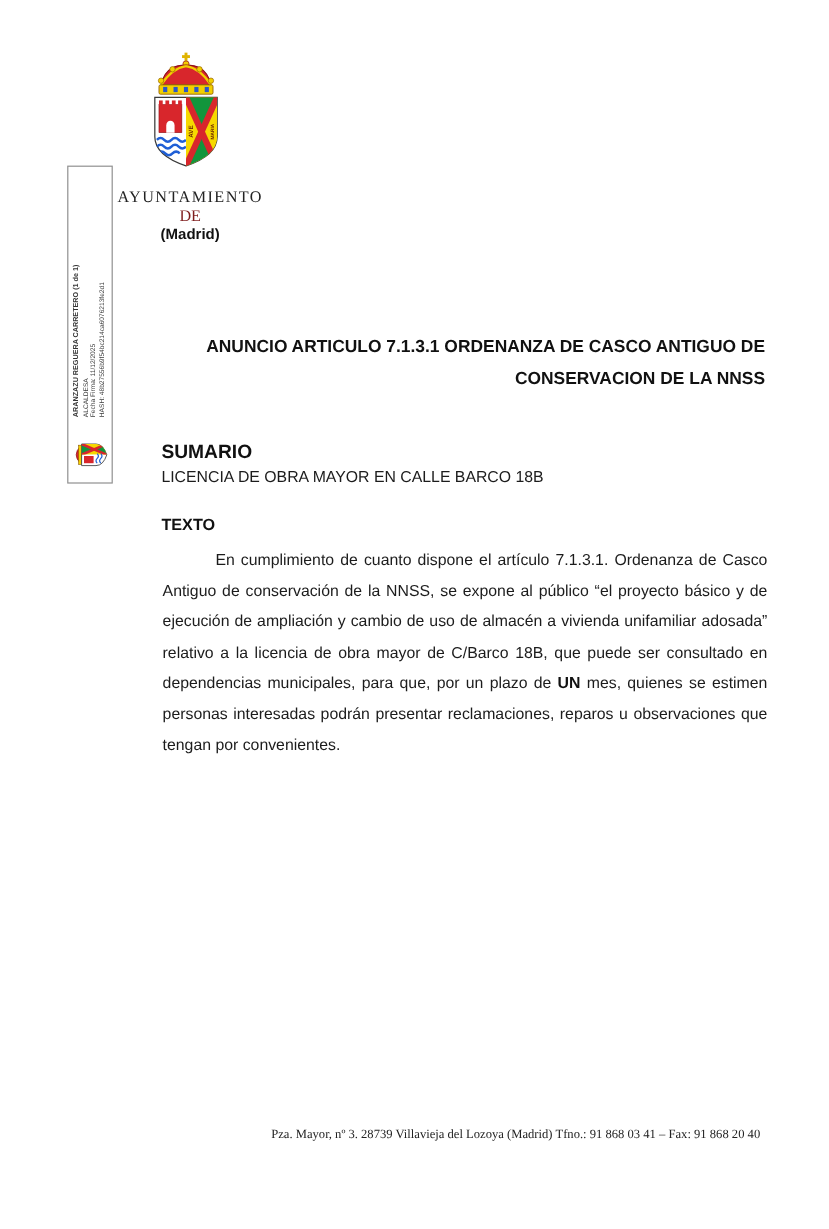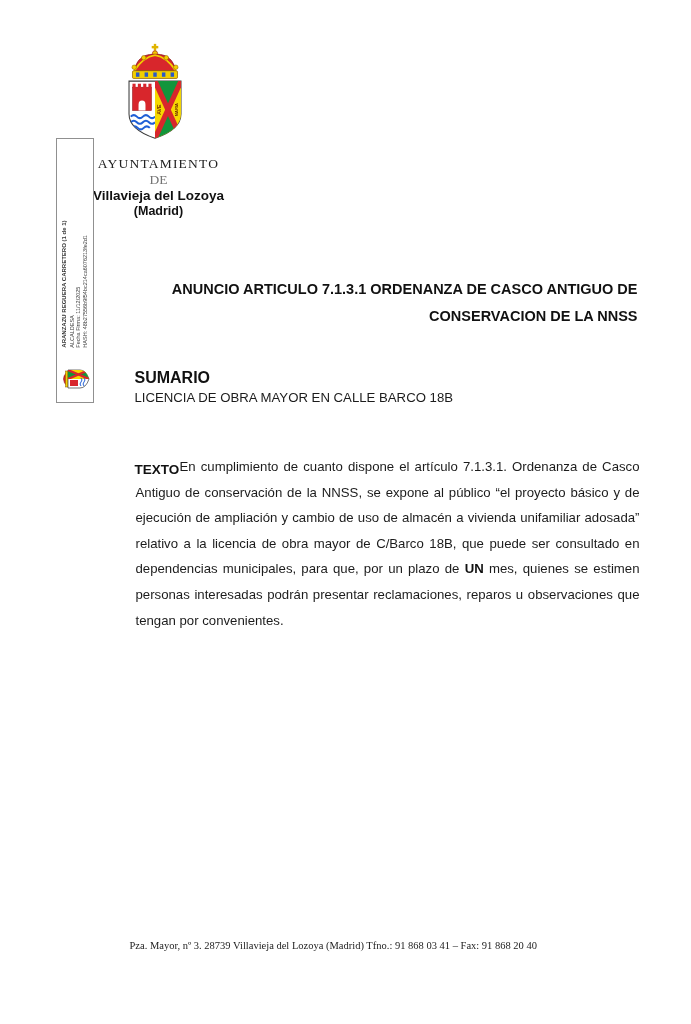--- a/index.html
+++ b/index.html
@@ -5,46 +5,46 @@
   html,body{margin:0;padding:0;background:#ffffff;}
   .page{
     position:relative;width:620px;height:1024px;background:#ffffff;
     font-family:"Liberation Sans","DejaVu Sans",sans-serif;color:#1c1c1c;
     overflow:hidden;margin:0 auto;
   }
   
   .coat{position:absolute;left:86px;top:43px;width:66px;height:97px;}
   .org-header{position:absolute;left:27px;top:155px;width:192px;text-align:center;}
   .org-line1{font-family:"Liberation Serif","DejaVu Serif",serif;font-size:13.5px;letter-spacing:1.2px;line-height:17px;color:#222;}
-  .org-line2{font-family:"Liberation Serif","DejaVu Serif",serif;font-size:13.5px;line-height:16px;color:#737373;}
+  .org-line2{font-family:"Liberation Serif","DejaVu Serif",serif;font-size:13.5px;line-height:16px;color:#7f1d1d;}
   .org-muni{font-weight:bold;font-size:13.5px;line-height:16px;color:#111;}
   .org-prov{font-weight:bold;font-size:12.5px;line-height:15px;color:#111;}
   
   .sig-box{position:absolute;left:20px;top:138px;width:36px;height:263px;border:1px solid #909090;background:#fff;}
   .sig-rotor{
     position:absolute;left:-64px;top:113px;width:164px;
     transform:rotate(-90deg);transform-origin:center;
     color:#3d3d3d;text-align:left;
   }
   .sig-line-bold{font-weight:bold;font-size:6px;line-height:7.5px;white-space:nowrap;color:#333;}
   .sig-line{font-size:5.5px;line-height:6.6px;white-space:nowrap;}
   .sig-emblem{position:absolute;left:6px;top:225px;width:24px;height:30px;transform:rotate(-90deg);transform-origin:center;}
   
   .doc-title{position:absolute;left:98px;top:276px;width:504px;text-align:right;font-weight:bold;font-size:14.5px;line-height:27px;color:#111;}
   .sumario-heading{position:absolute;left:99px;top:369px;font-weight:bold;font-size:16px;color:#111;}
   .sumario-body{position:absolute;left:99px;top:390px;font-size:13.2px;color:#1c1c1c;text-align:right;}
-  .texto-heading{position:absolute;left:99px;top:430px;font-weight:bold;font-size:13.5px;color:#111;margin-top:32px;}
+  .texto-heading{position:absolute;left:99px;top:430px;font-weight:bold;font-size:13.5px;color:#111;}
   .texto-body{
     position:absolute;left:98px;top:452px;width:504px;margin:2px;
     font-size:13.2px;line-height:25.6px;text-align:justify;text-indent:44px;color:#1c1c1c;
   }
   .texto-body b{color:#111;}
   
   .footer-contact{
-    position:absolute;left:94px;top:940px;width:504px;text-align:left;
+    position:absolute;left:94px;top:940px;width:504px;text-align:right;
     font-family:"Liberation Serif","DejaVu Serif",serif;font-size:10.5px;color:#222;
   }
   
   .val-rotor{
     position:absolute;left:512px;top:770px;width:280px;
     transform:rotate(-90deg);transform-origin:center;
     color:#3d3d3d;text-align:left;
   }
   .val-line{font-size:6.3px;line-height:8.6px;white-space:nowrap;}
   
@@ -104,21 +104,20 @@
         <path d="M10,85 q3.5,-3.5 7,0 t7,0 t7,0 t7,0"></path>
         <path d="M10,91.5 q3.5,-3.5 7,0 t7,0 t7,0 t7,0"></path>
         <path d="M11,98 q3.5,-3.5 7,0 t7,0 t7,0"></path>
       </g>
     </g>
   </svg>
 
   <div class="org-header">
     <div class="org-line1">AYUNTAMIENTO</div>
     <div class="org-line2">DE</div>
-    <div class="org-muni">Villavieja del Lozoya</div>
     <div class="org-prov">(Madrid)</div>
   </div>
 
   <div class="sig-box">
     <div class="sig-rotor">
       <div class="sig-line-bold">ARANZAZU REGUERA CARRETERO (1 de 1)</div>
       <div class="sig-line">ALCALDESA</div>
       <div class="sig-line">Fecha Firma: 11/12/2025</div>
       <div class="sig-line">HASH: 48b27556b9f54bc214ca6076213fe2d1</div>
     </div>

